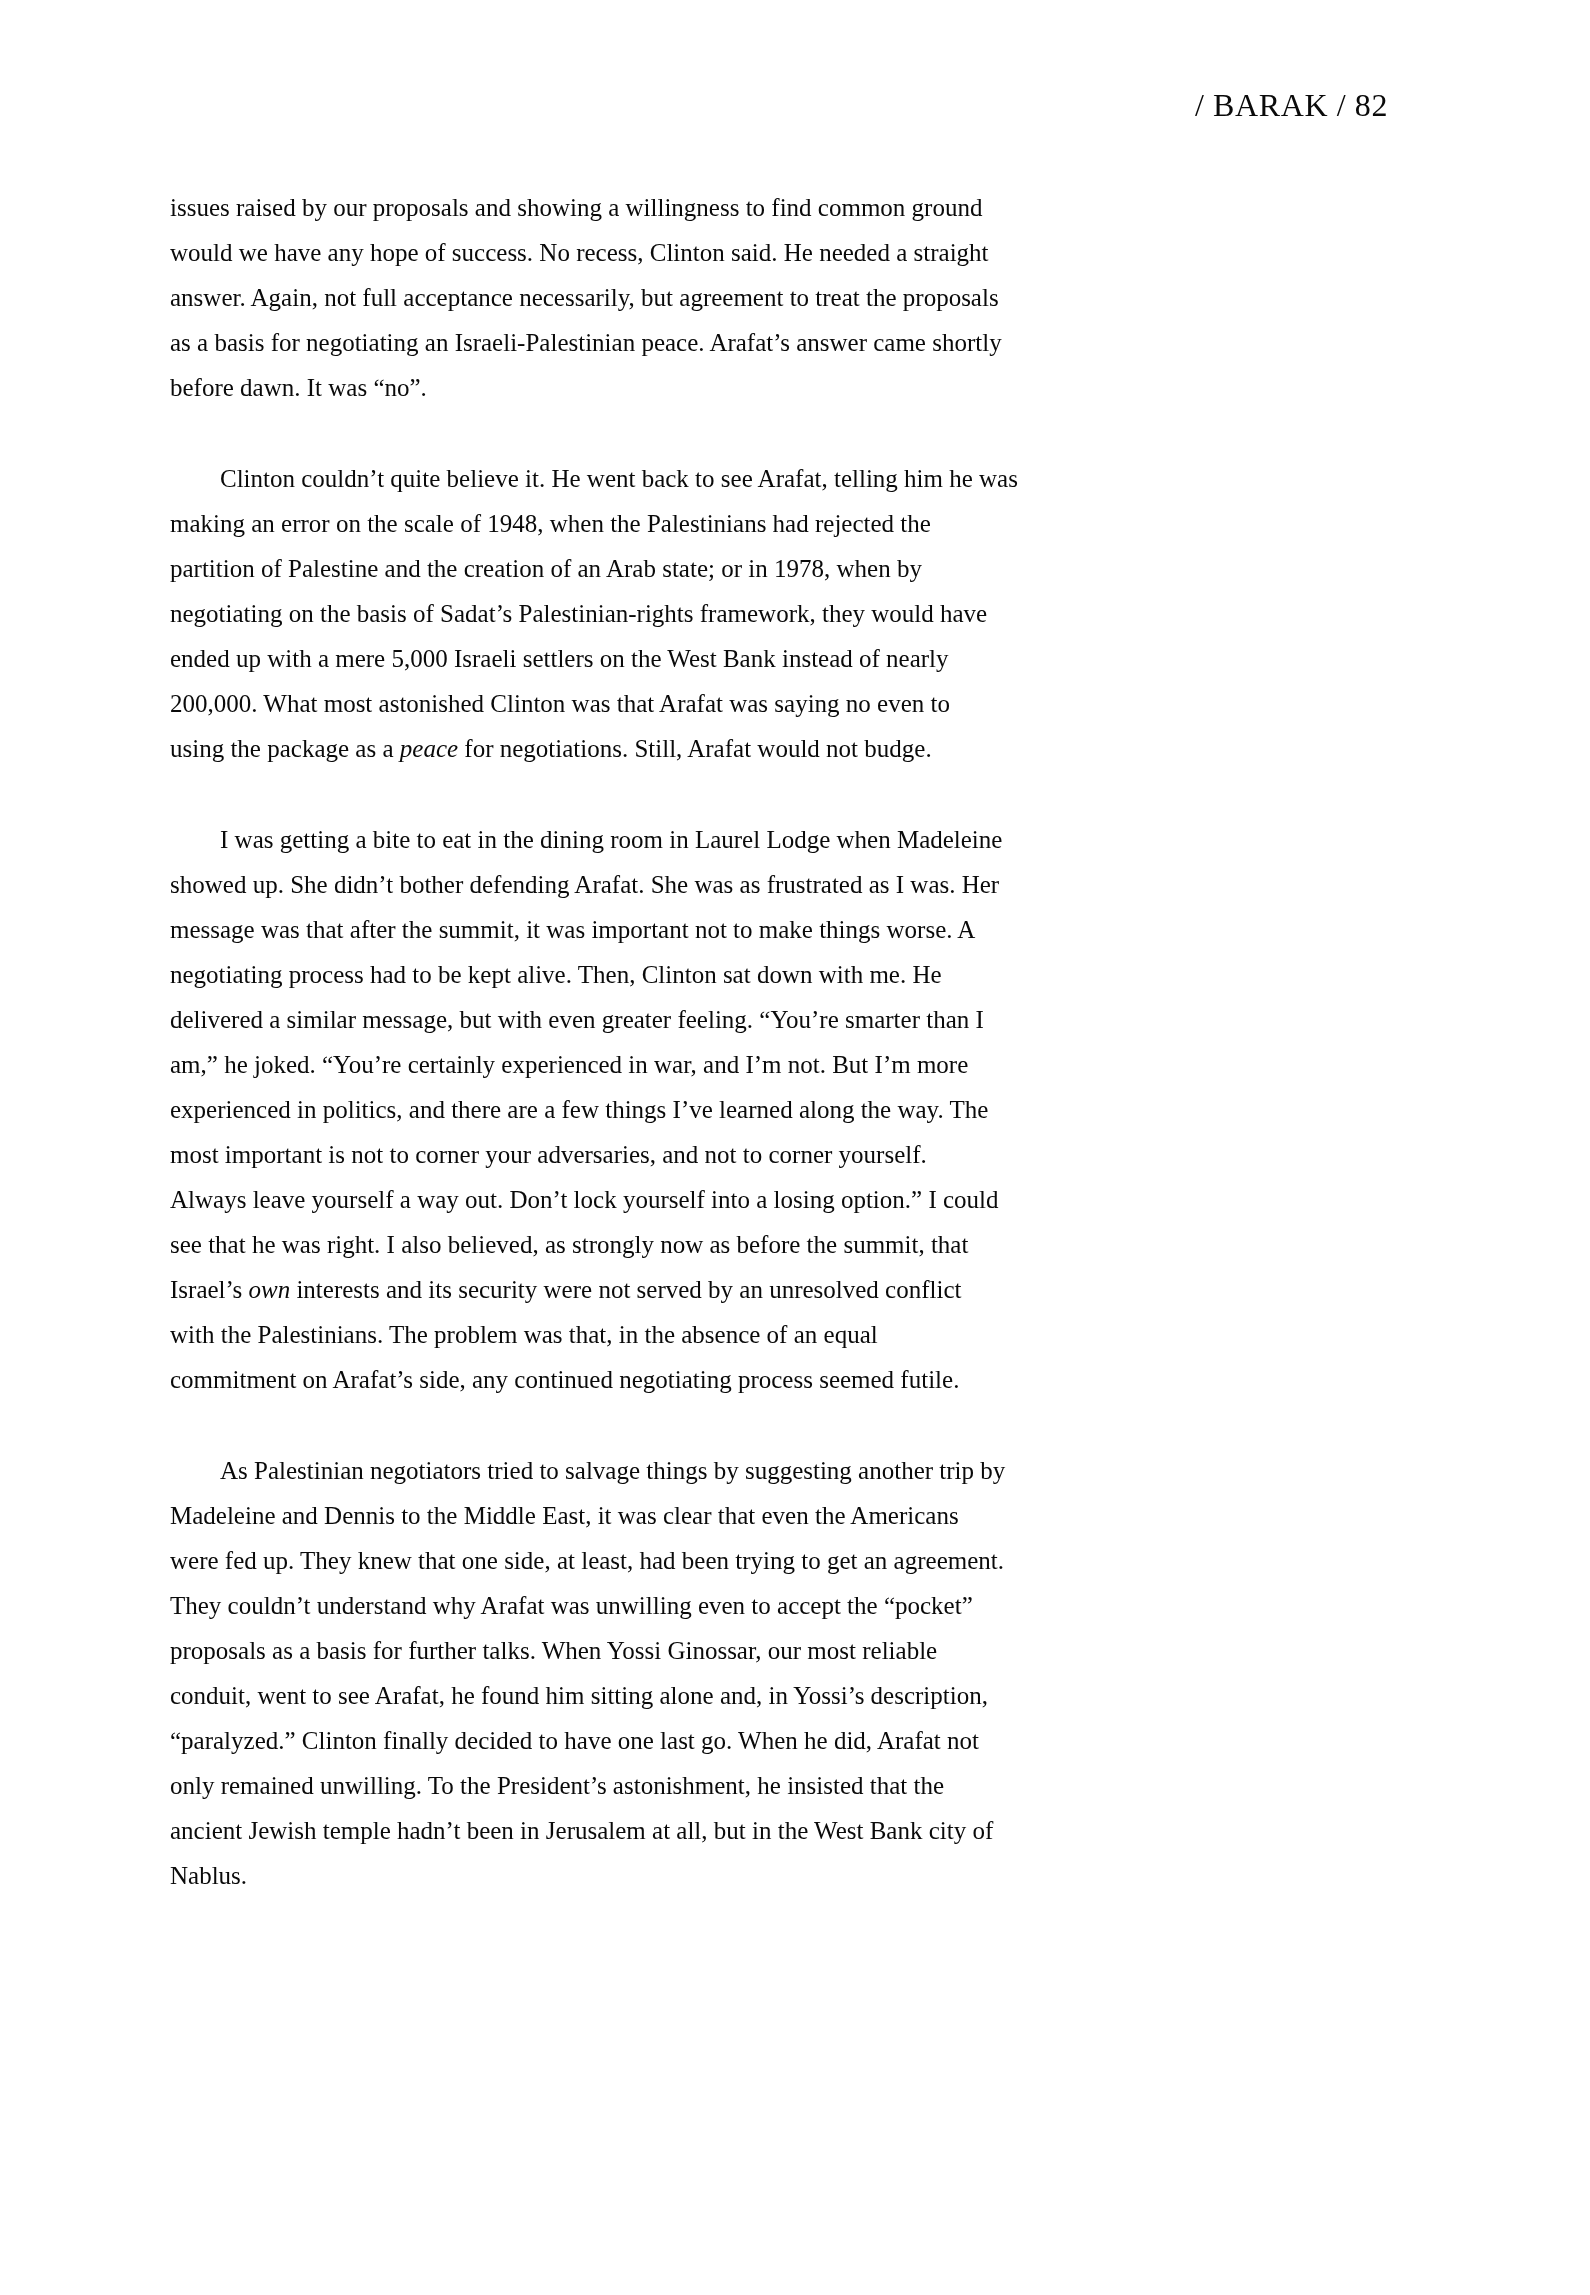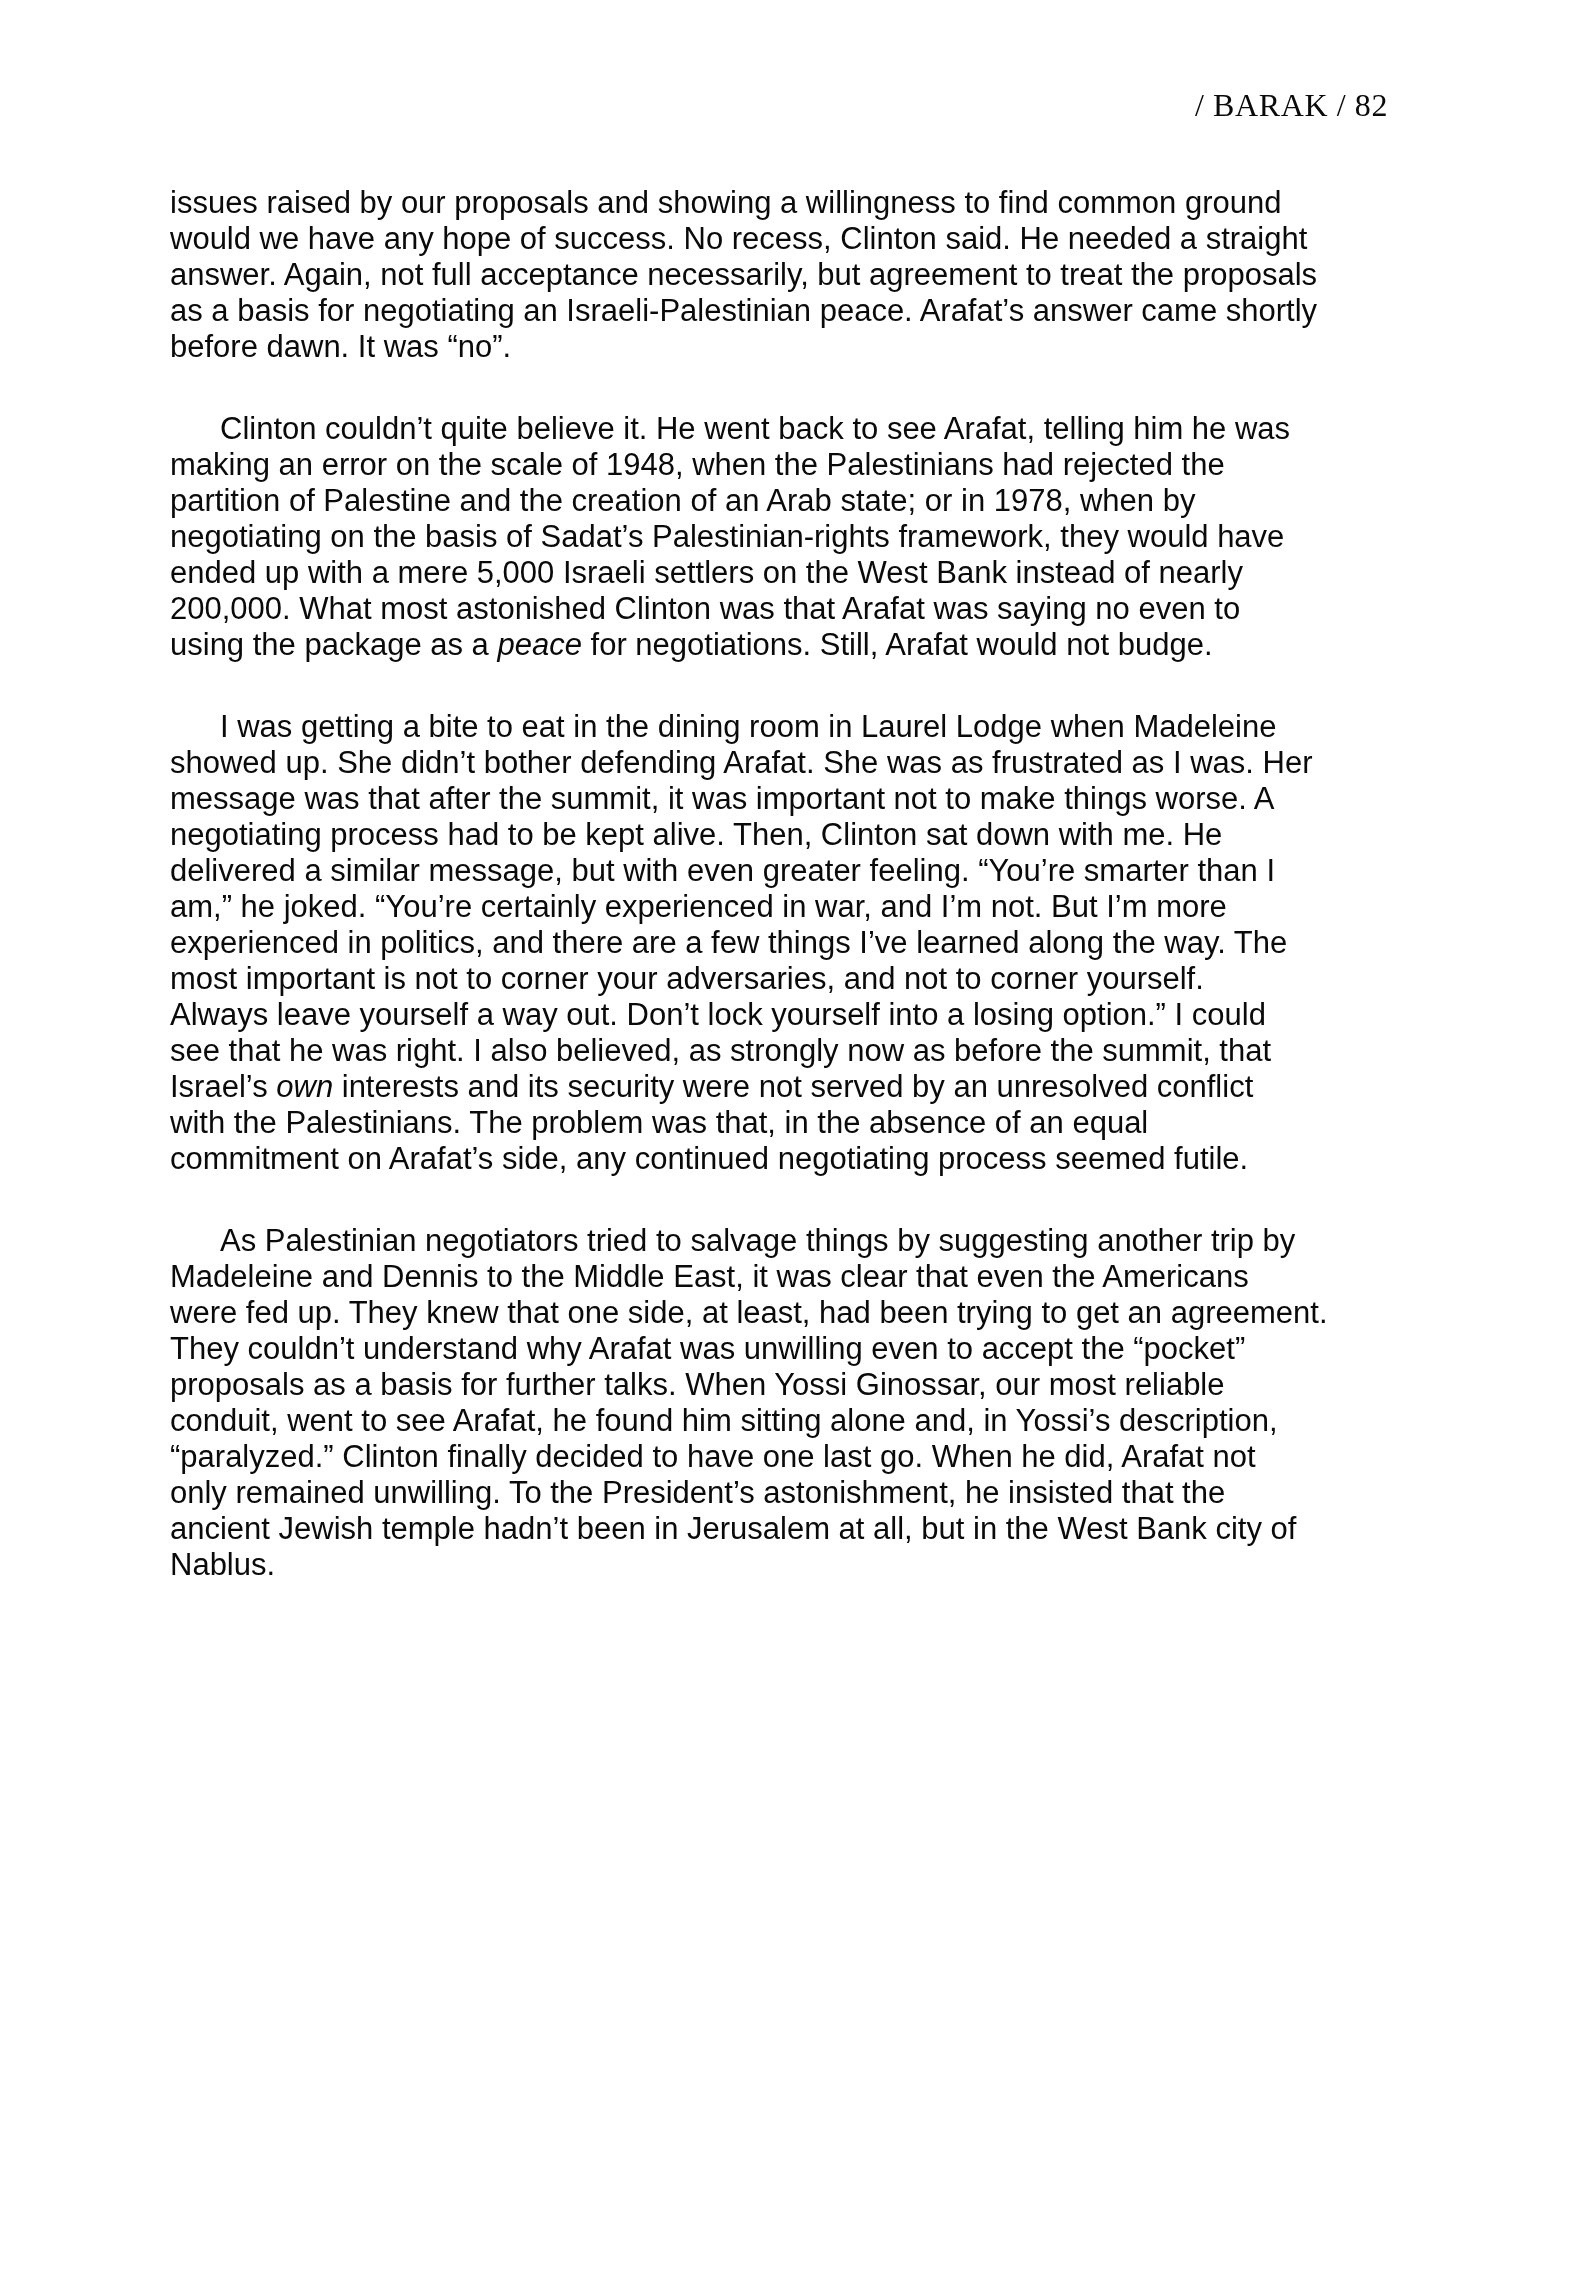--- a/index.html
+++ b/index.html
@@ -25,23 +25,23 @@
     white-space: pre;
     color: #0a0a0a;
   }
   .body-text {
     position: absolute;
     top: 185px;
     left: 170px;
     width: 1367px;
   }
   .para {
-    font-family: Liberation Sans, sans-serif;
-    font-size: 31px;
-    line-height: 36px;
+    font-family: Liberation Serif, serif;
+    font-size: 25px;
+    line-height: 45px;
     margin: 0 0 46px 0;
     white-space: pre-line;
     text-align: left;
     color: #0a0a0a;
   }
   .para.indent {
     text-indent: 50px;
   }
   .page-number {
     position: absolute;

